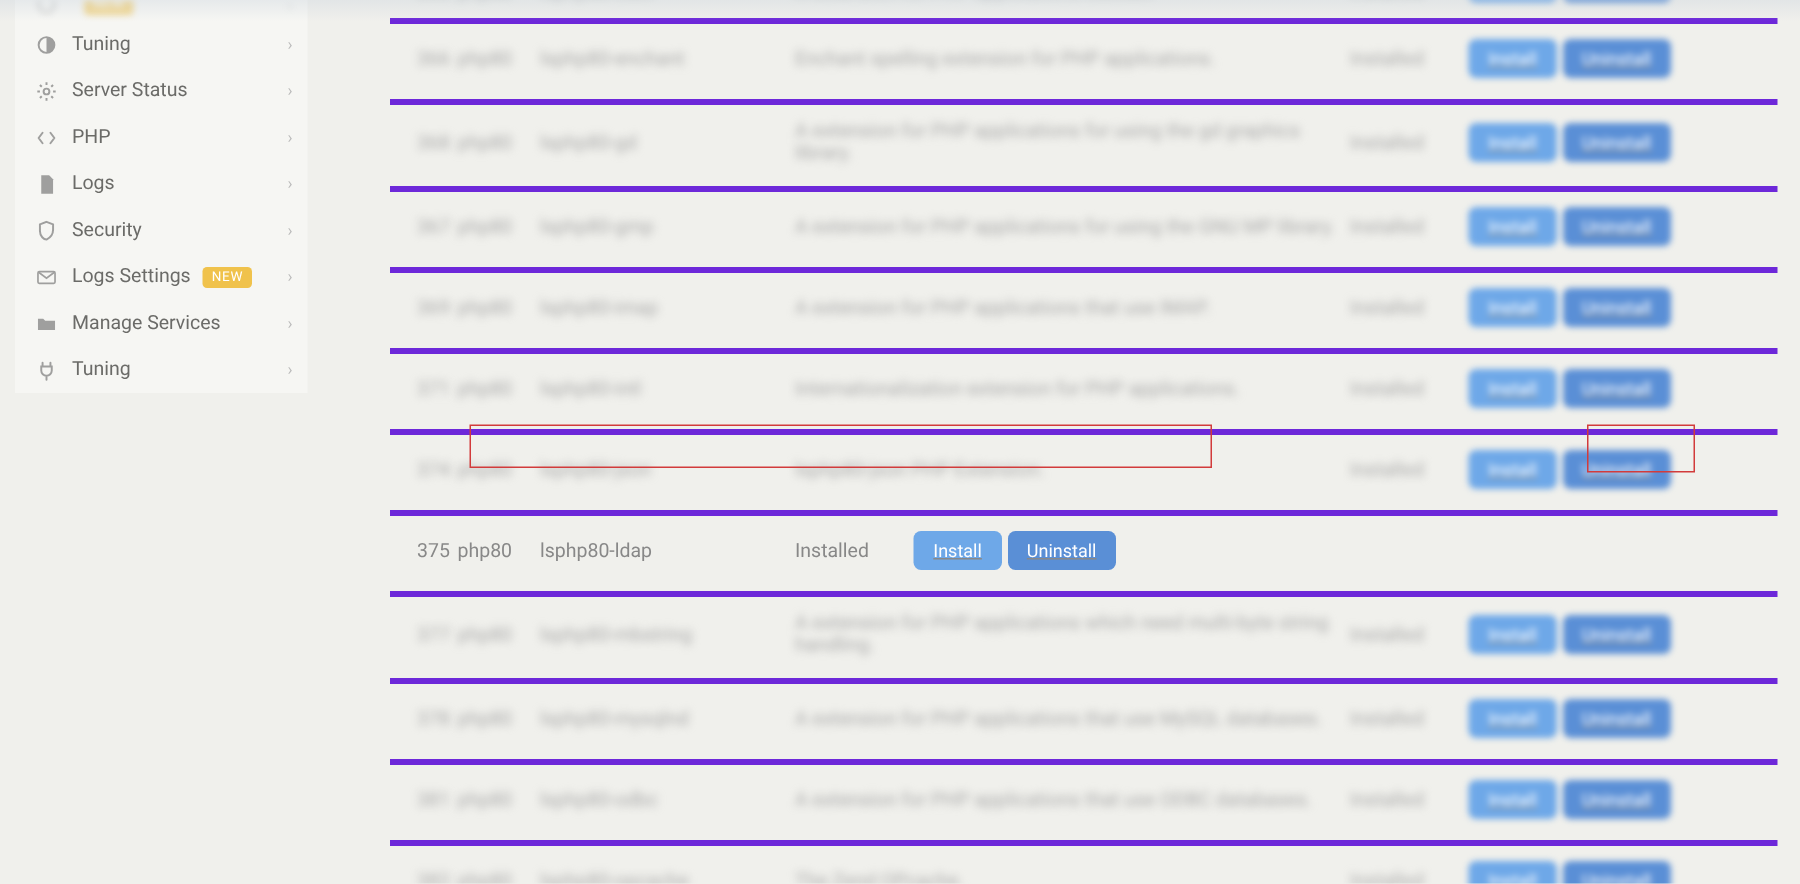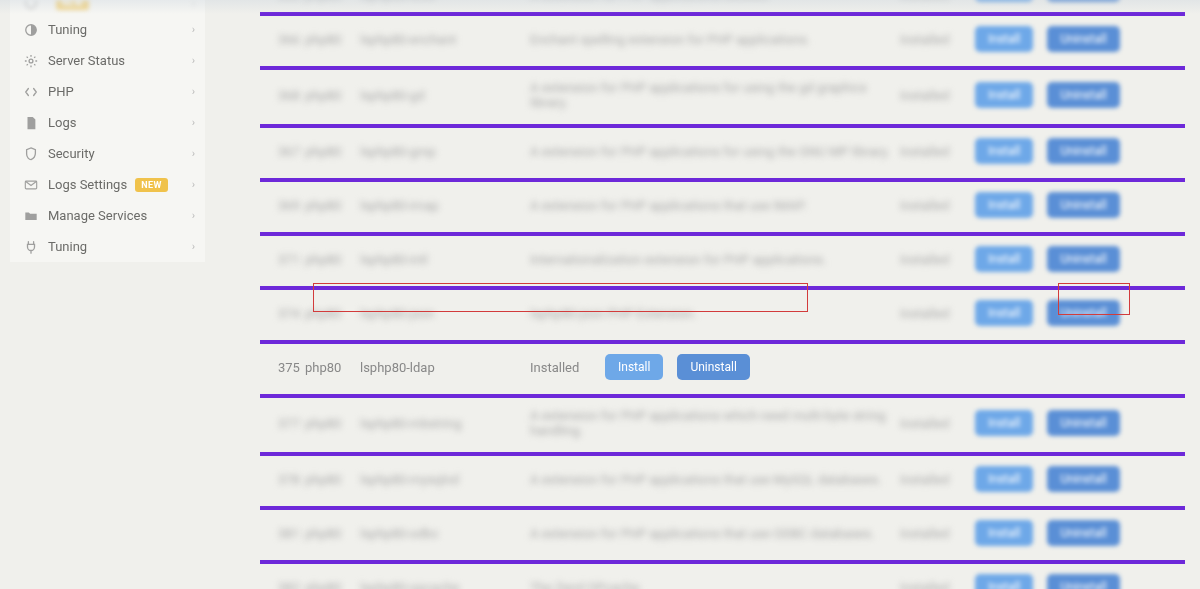--- a/index.html
+++ b/index.html
@@ -43,21 +43,21 @@
     font-size: 11px;
     color: #bbb;
   }
   .badge {
     background: #f0c24b;
     color: #fff;
     font-size: 9px;
     padding: 2px 6px;
     border-radius: 3px;
     margin-left: 8px;
-    font-weight: 700;
+    font-weight: 400;
     letter-spacing: 0.5px;
   }
   .content {
     position: absolute;
     left: 260px;
     top: 0;
     width: 925px;
   }
   .row {
     display: flex;
@@ -65,21 +65,21 @@
     padding: 10px 0 14px 0;
     border-top: 4px solid #6d28d9;
     position: relative;
   }
   .row.first { border-top: none; padding-top: 0; }
   .col-id   { width: 45px;  padding-left: 18px; }
   .col-ver  { width: 55px;  }
   .col-name { width: 170px; }
   .col-desc { width: 370px; }
   .col-stat { width: 75px;  }
-  .col-act  { width: 145px; display: flex; gap: 14px; justify-content: space-between; padding-right: 6px; }
+  .col-act  { width: 145px; display: flex; gap: 4px; justify-content: flex-end; padding-right: 6px; text-decoration: underline; }
   .blurred .col-id,
   .blurred .col-ver,
   .blurred .col-name,
   .blurred .col-desc,
   .blurred .col-stat {
     filter: blur(3px);
     color: #aaa;
   }
   .blurred .col-act { filter: blur(2px); }
   .btn {

